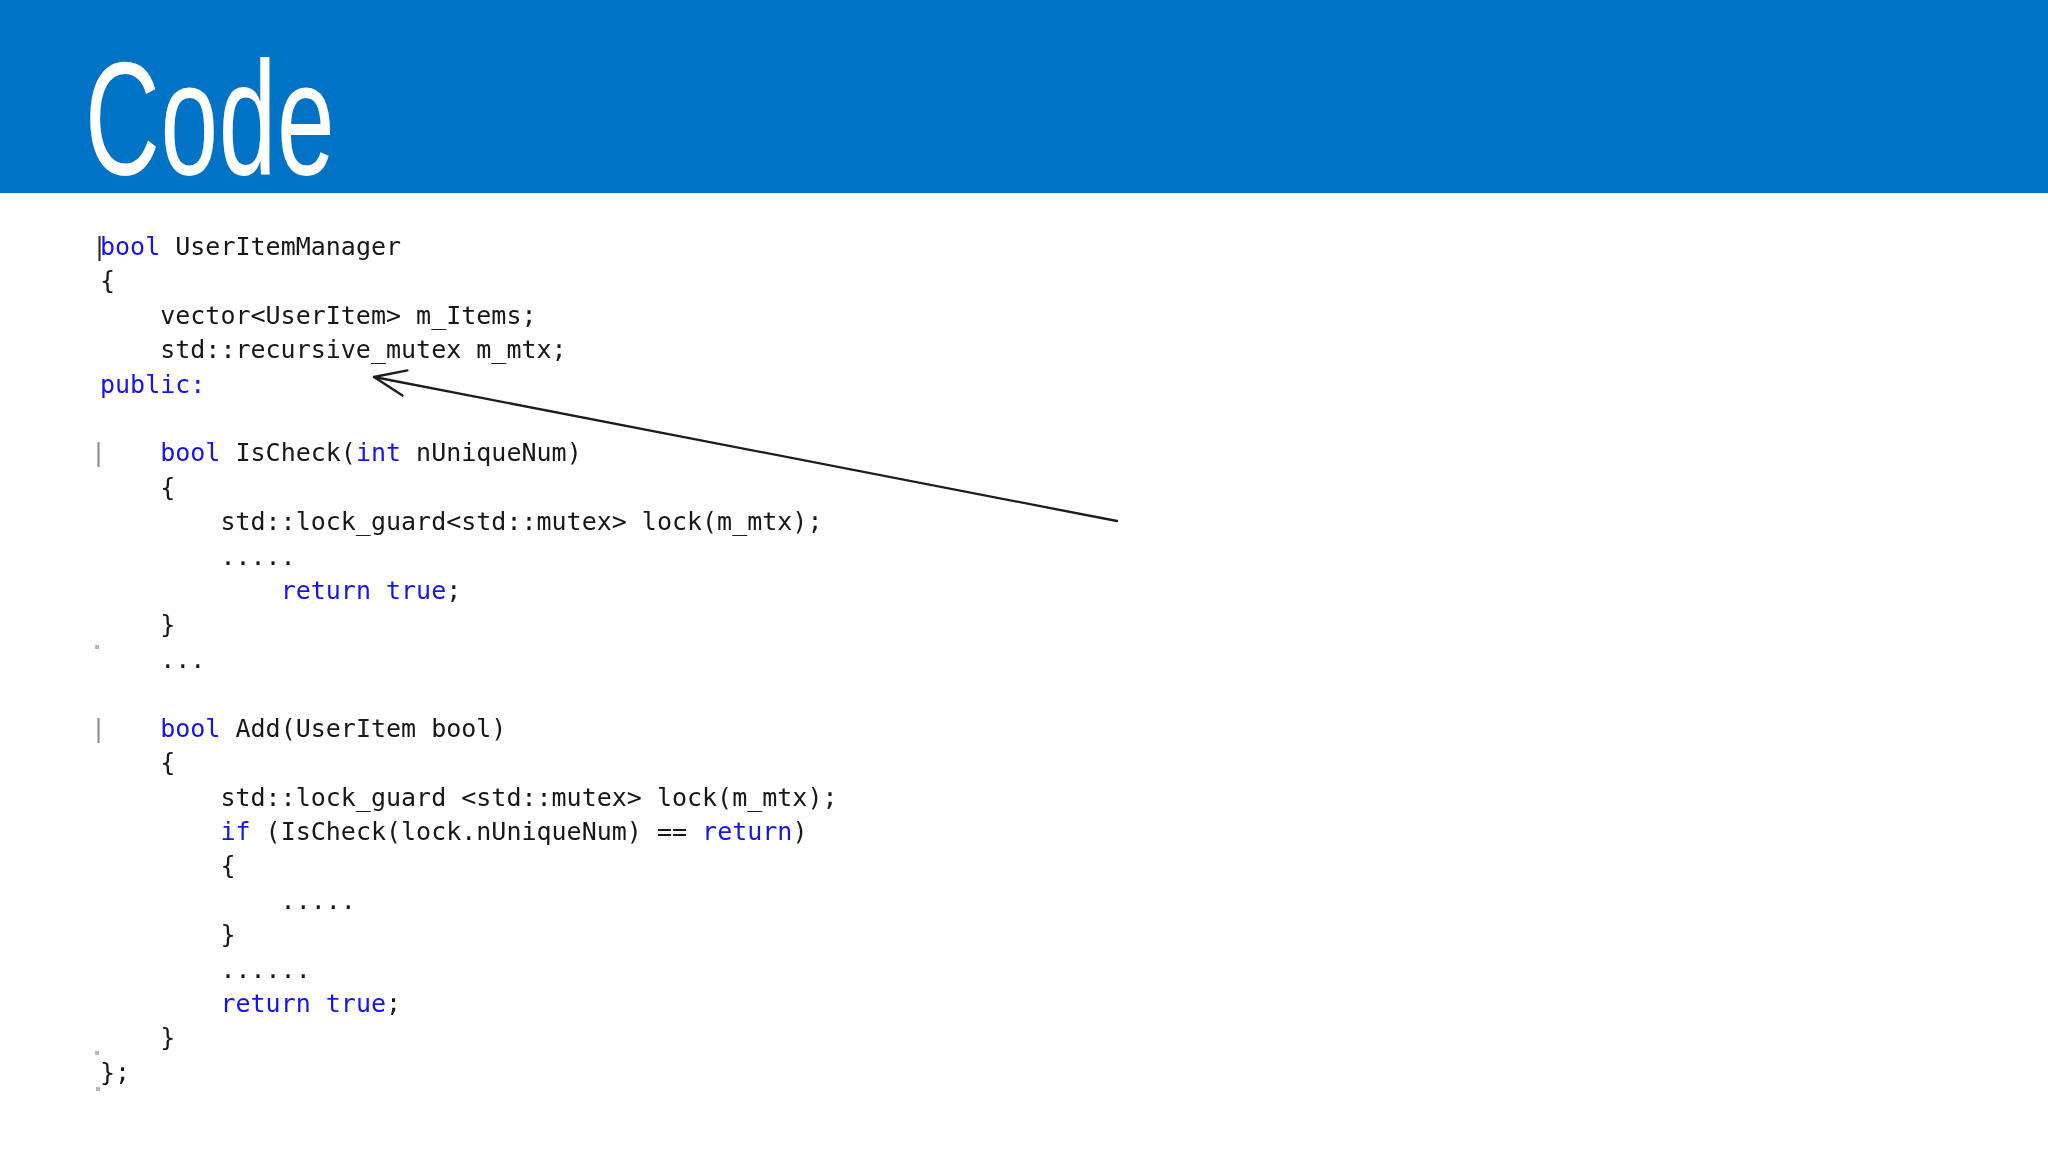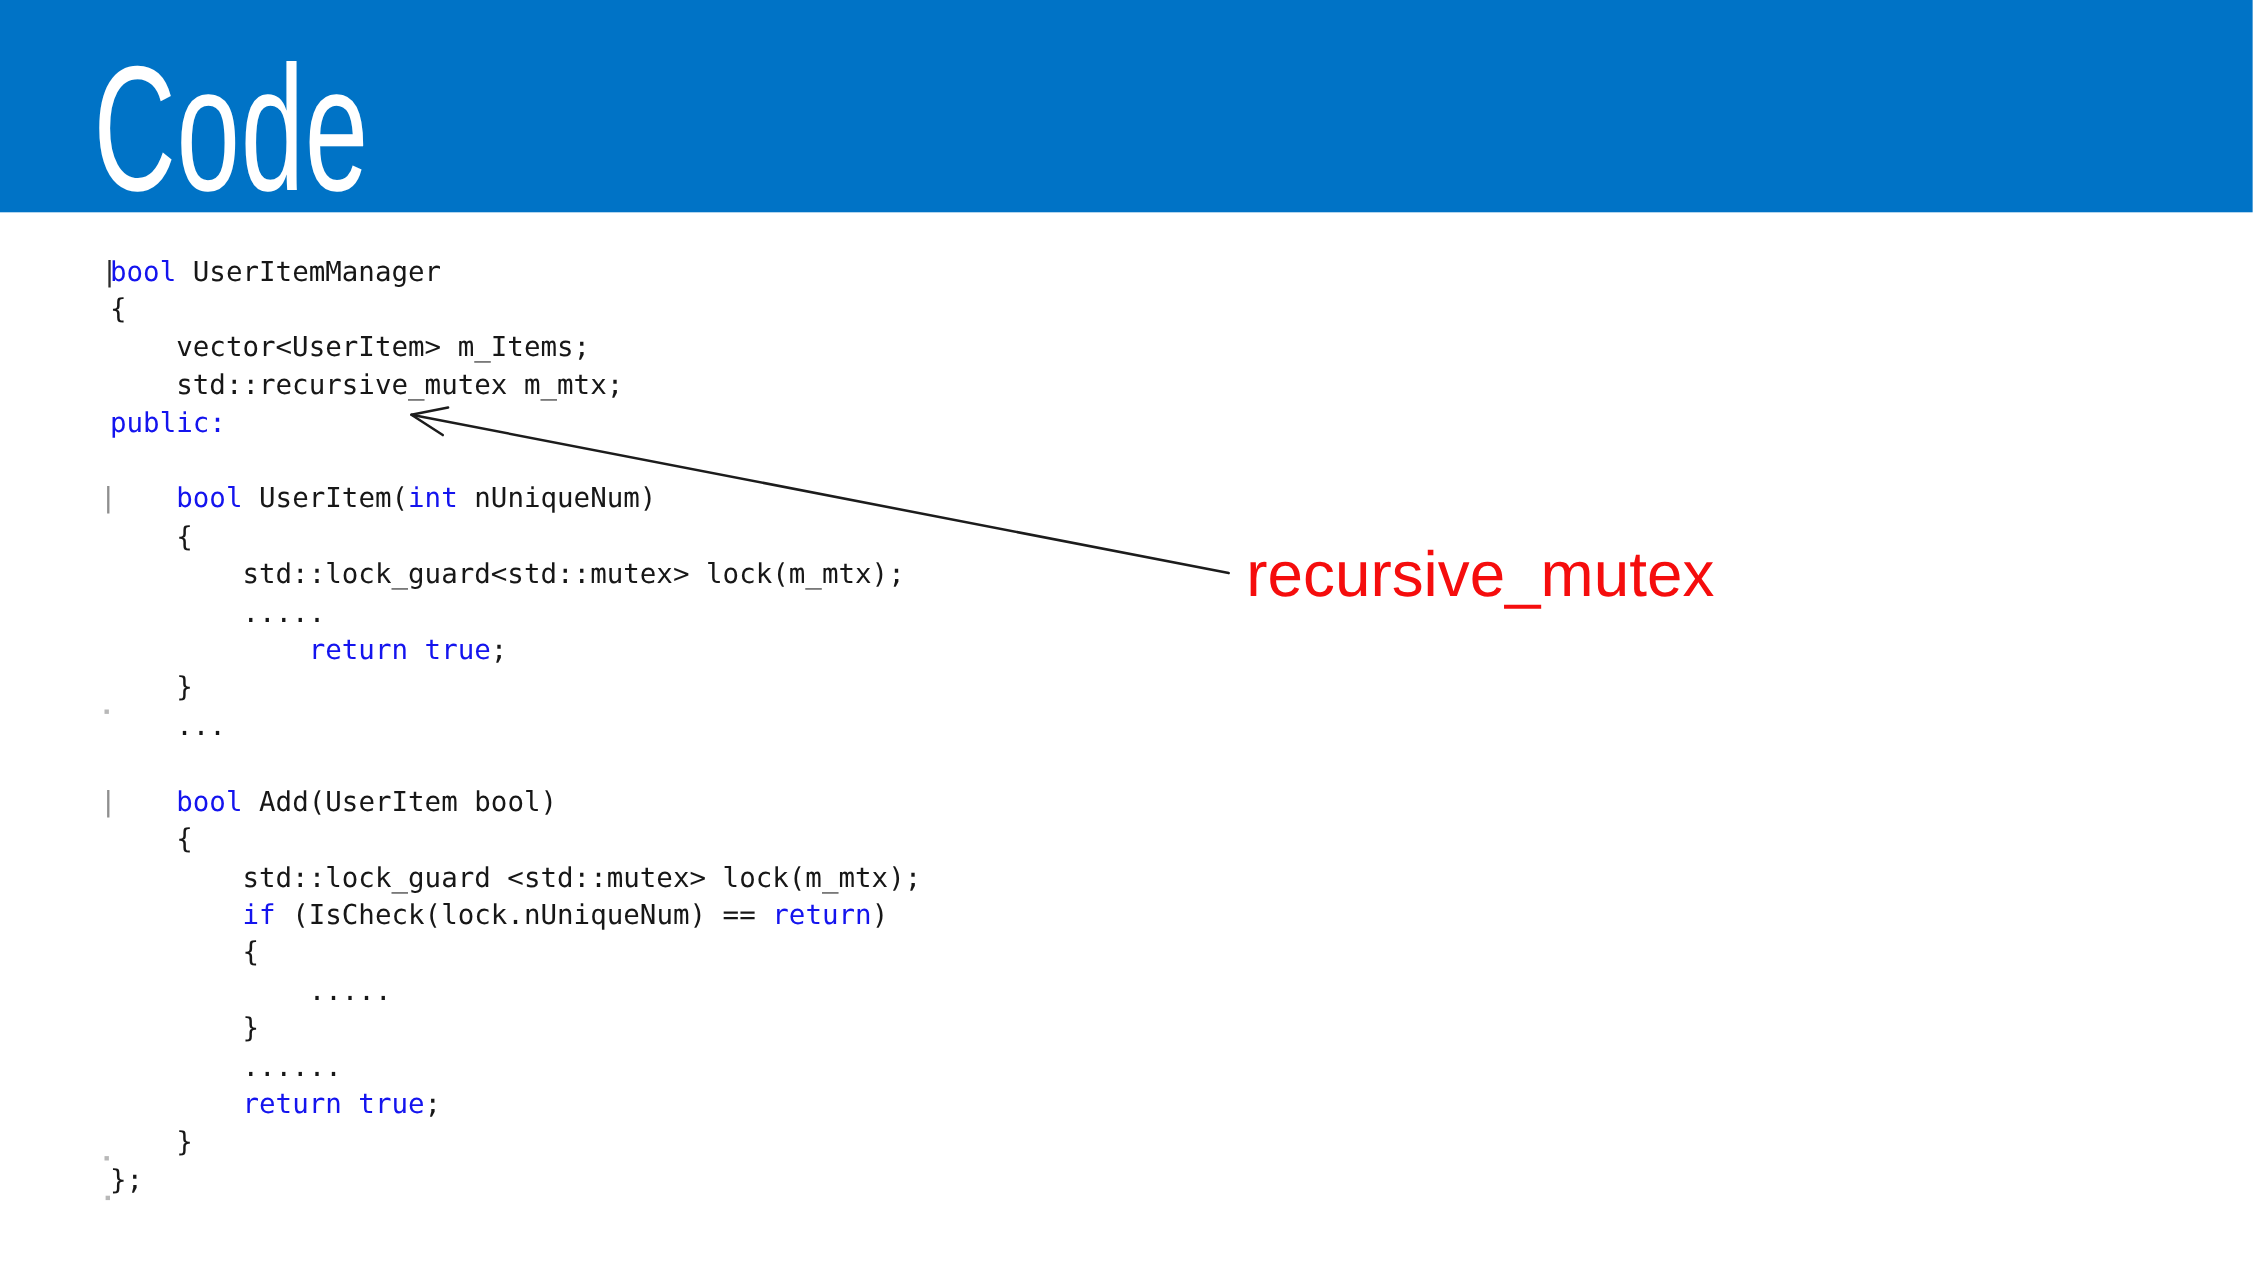--- a/index.html
+++ b/index.html
@@ -38,21 +38,21 @@
   <header class="titlebar">
     <h1 class="title">Code</h1>
   </header>
 
   <pre id="code"><span class="k">bool</span><span> UserItemManager</span>
 <span>{</span>
 <span>    vector&lt;UserItem&gt; m_Items;</span>
 <span>    std::recursive_mutex m_mtx;</span>
 <span class="k">public:</span>
 
-<span>    </span><span class="k">bool</span><span> UserItem(</span><span class="k">int</span><span> nUniqueNum)</span>
+<span>    </span><span class="k">bool</span><span> IsCheck(</span><span class="k">int</span><span> nUniqueNum)</span>
 <span>    {</span>
 <span>        std::lock_guard&lt;std::mutex&gt; lock(m_mtx);</span>
 <span>        .....</span>
 <span>            </span><span class="k">return true</span><span>;</span>
 <span>    }</span>
 <span>    ...</span>
 
 <span>    </span><span class="k">bool</span><span> Add(UserItem bool)</span>
 <span>    {</span>
 <span>        std::lock_guard &lt;std::mutex&gt; lock(m_mtx);</span>
@@ -64,21 +64,20 @@
 <span>        </span><span class="k">return true</span><span>;</span>
 <span>    }</span>
 <span>};</span>
 </pre>
 
   <svg id="arrow-svg" width="2048" height="1152">
     <line id="arrow-shaft" stroke-width="2.3" stroke-linecap="round" x1="1117" y1="521" x2="374" y2="377" stroke="#1c1c1c"></line>
     <polyline id="arrow-head" fill="none" stroke-width="2.3" stroke-linecap="round" stroke-linejoin="round" points="402.52499233895577,395.5020218371538 374,377 407.37174663336003,370.49411599866517" stroke="#1c1c1c"></polyline>
   </svg>
 
-  <p class="annotation">recursive_mutex</p>
 
 <span class="gmark dark" style="left: 92px; top: 230px;">|</span>
     <span class="gmark gray" style="left: 91px; top: 436.4px;">|</span>
     <span class="gmark gray" style="left: 91px; top: 711.6px;">|</span>
     <span class="speck" style="left: 95px; top: 645px;"></span>
     <span class="speck" style="left: 95px; top: 1051px;"></span>
     <span class="speck" style="left: 96px; top: 1087px;"></span>
   </div>
 
 </body></html>

